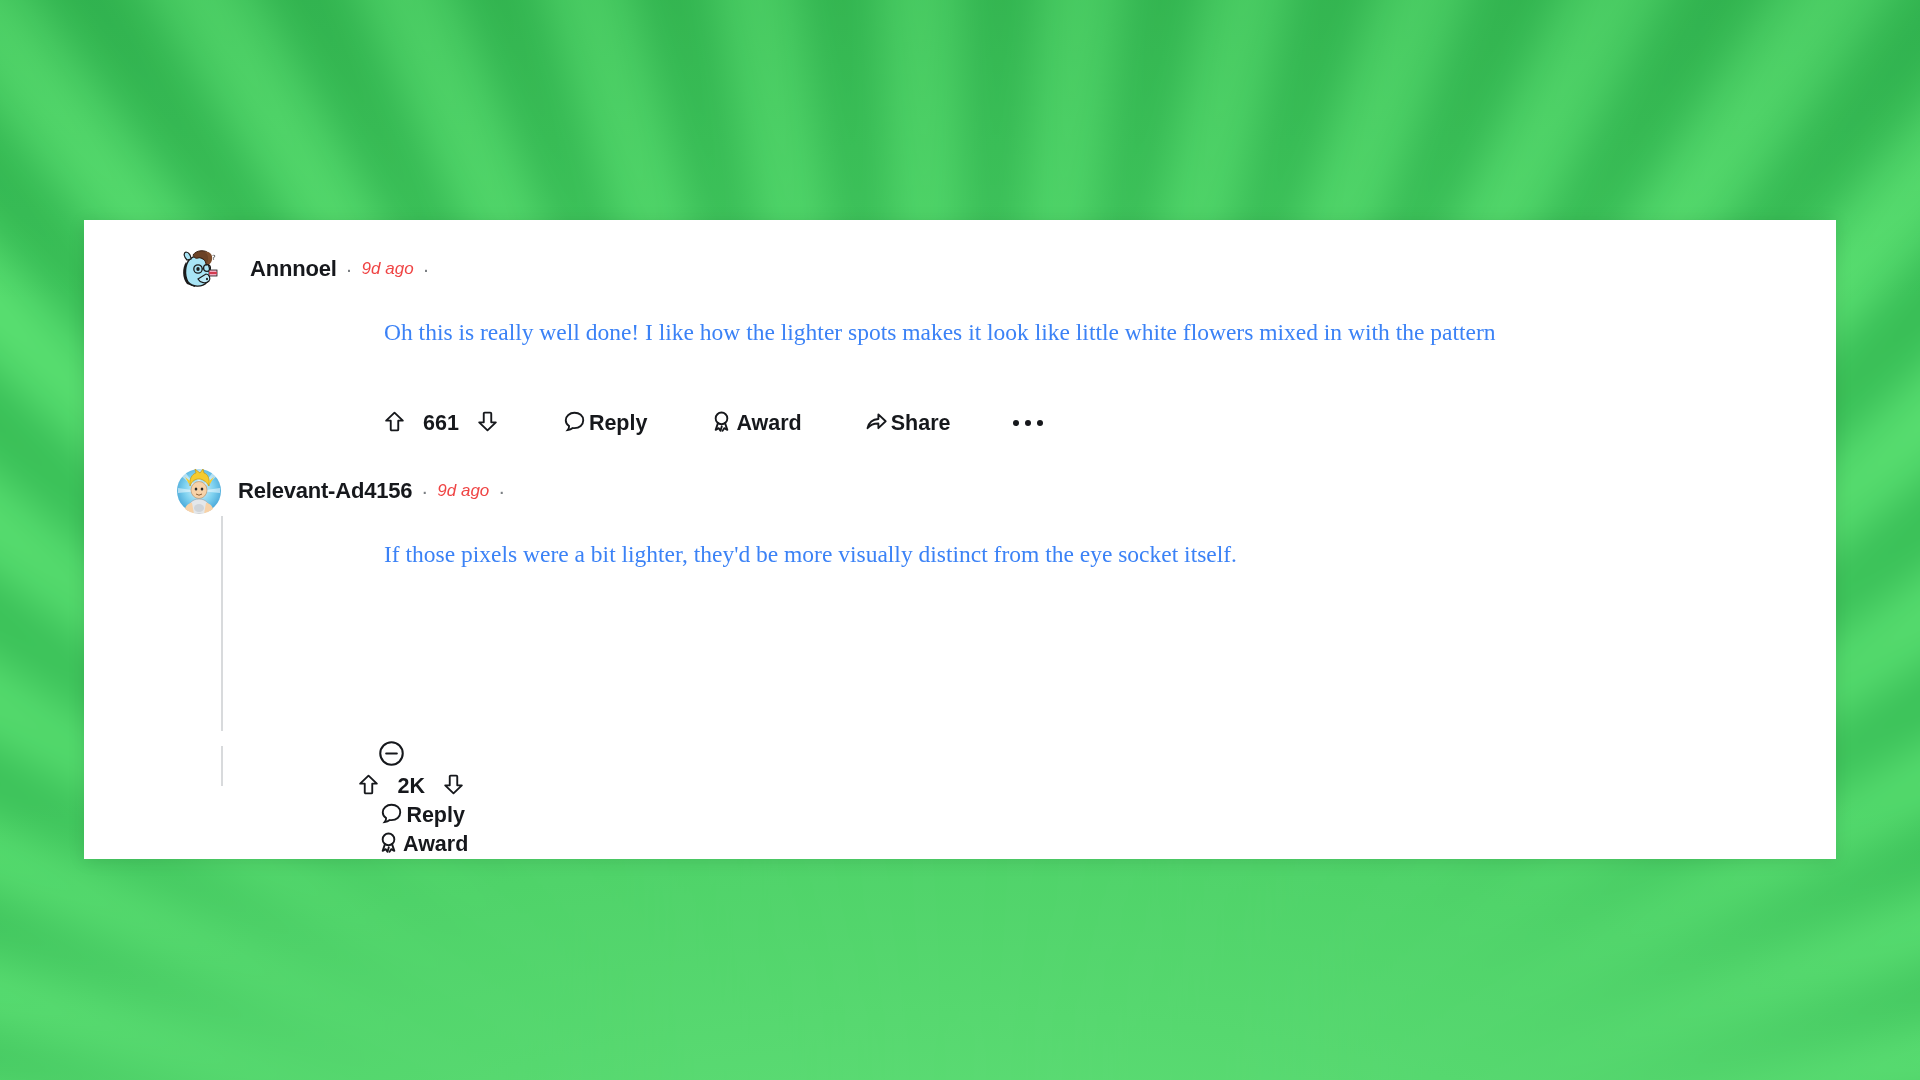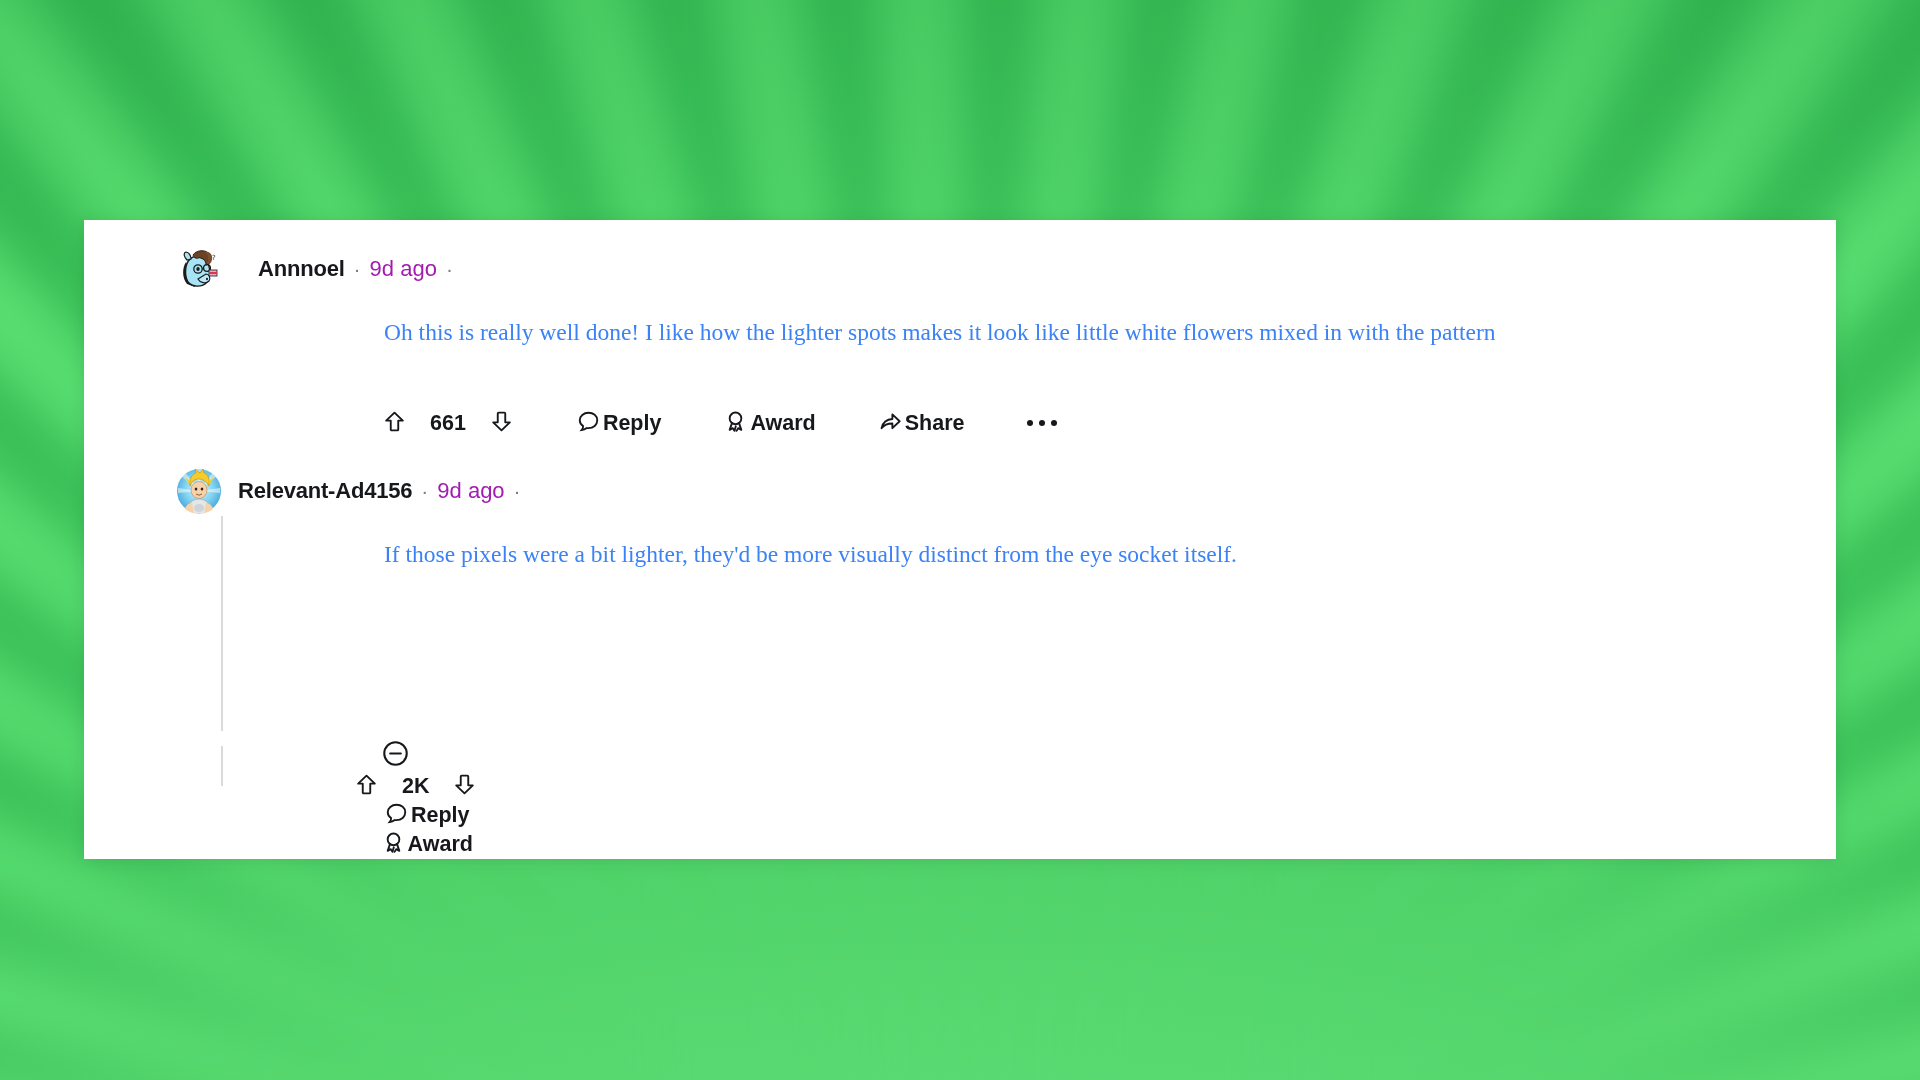--- a/index.html
+++ b/index.html
@@ -61,22 +61,23 @@
     overflow:hidden;
   }
   .avatar svg { display:block; width:100%; height:100%; }
 
   .uname {
     font-size:22px; font-weight:bold;
     color:#16181c; letter-spacing:-.2px;
     white-space:nowrap;
   }
   .meta {
-    font-size:22px; color:#a21caf;
+    font-size:17px; color:#ef4444;
     white-space:nowrap;
+    font-style:italic;
   }
   .dot { font-size:21px; color:#7b7f83; padding:0 9px; }
 
   .c-body p {
     font-size:23.5px;
     line-height:40px;
     color:#3b82f6;
     max-width:1430px;
     font-family:Liberation Serif, serif;
   }
@@ -89,21 +90,21 @@
   }
   .act {
     display:flex; align-items:center;
     gap:2px;
     cursor:pointer;
   }
   .act-label {
     font-size:21.5px; font-weight:bold; color:#16181c;
     white-space:nowrap;
   }
-  .votes { display:flex; align-items:center; gap:23px;justify-content:space-between; }
+  .votes { display:flex; align-items:center; gap:16px;justify-content:space-between; }
   .vote-num { font-size:21.5px; font-weight:bold; color:#16181c; }
   .ico { display:block; }
   .dots {
     display:flex; gap:6px; align-items:center; cursor:pointer;
   }
   .dots i { width:6px; height:6px; border-radius:50%; background:#16181c; display:block; }
 
   .thread-line {
     position:absolute;
     width:2px;
@@ -145,21 +146,21 @@
           <ellipse cx="22" cy="23" rx="1.7" ry="2.1" fill="#1b1b1b"></ellipse>
 
           <text x="36" y="14" font-family="DejaVu Sans, sans-serif" font-size="7" fill="#1b1b1b">?</text>
 
           <rect x="33" y="24" width="8" height="6" fill="#f2a9c0" stroke="#1b1b1b" stroke-width=".8"></rect>
           <rect x="33" y="26" width="8" height="2" fill="#d23b4e"></rect>
 
           <ellipse cx="31" cy="33" rx="1" ry="1.3" fill="#1b1b1b"></ellipse>
         </svg>
       </div>
-      <span class="uname" style="margin-left:36px;">Annnoel</span>
+      <span class="uname" style="margin-left:28px;">Annnoel</span>
       <span class="dot">·</span>
       <span class="meta">9d ago</span>
       <span class="dot">·</span>
     </div>
 
     <div class="c-body" style="position:absolute; left:300px; top:92px;">
       <p>Oh this is really well done! I like how the lighter spots makes it look like little white flowers mixed in with the pattern</p>
     </div>
 
     <div class="actions" style="position:absolute; left:298px; top:186px;">

